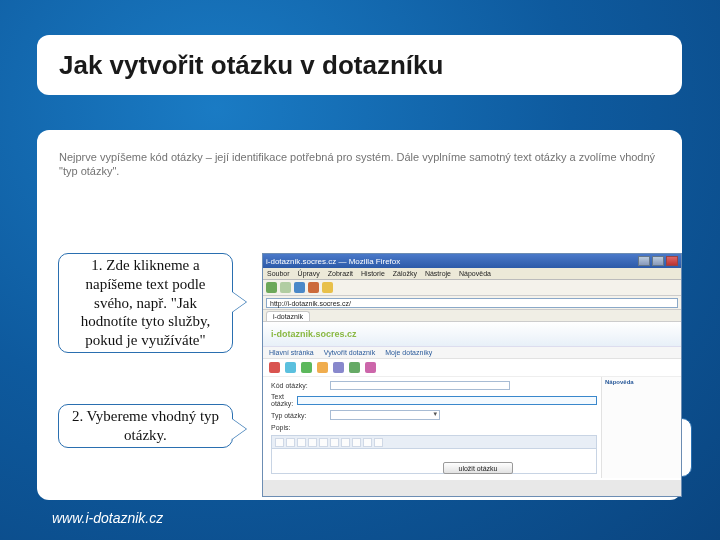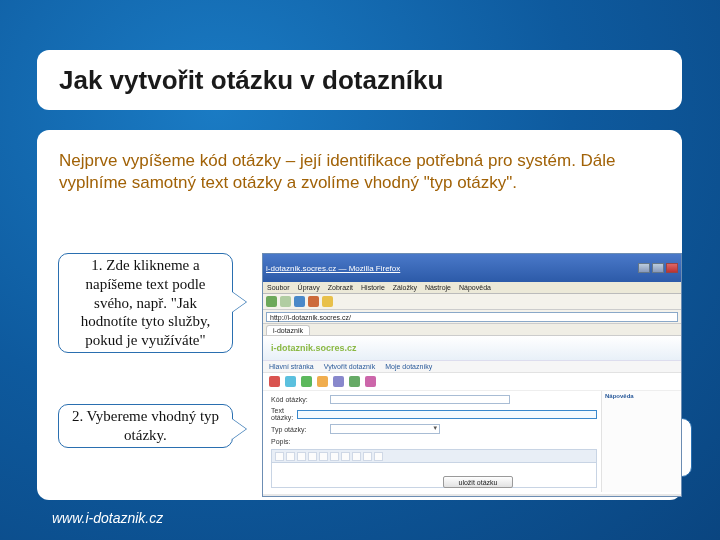--- a/index.html
+++ b/index.html
@@ -15,40 +15,39 @@
     position: absolute;
     top: 35px;
     left: 37px;
     width: 645px;
     height: 60px;
     background: #ffffff;
     border-radius: 12px;
     display: flex;
     align-items: center;
     padding-left: 22px;
-    margin-top: 15px;
   }
   .title-bar h1 {
     font-size: 26px;
     font-weight: bold;
     color: #1a1a1a;
   }
   .body-panel {
     position: absolute;
     top: 130px;
     left: 37px;
     width: 645px;
     height: 370px;
     background: #ffffff;
     border-radius: 12px;
     padding: 20px 22px 10px 22px;
   }
   .body-text {
-    font-size: 17px;
-    color: #a16207;
+    font-size: 11px;
+    color: #737373;
     line-height: 1.28;
   }
   .callout {
     position: absolute;
     background: #ffffff;
     border: 1px solid #2a6fb0;
     border-radius: 10px;
     padding: 2px 12px;
     text-align: center;
     font-family: "Times New Roman", serif;
@@ -113,23 +112,22 @@
     font-size: 8px;
     color: #222;
     overflow: hidden;
   }
   .ss-titlebar {
     height: 14px;
     background: linear-gradient(#4a79c9, #2c5aa8);
     display: flex;
     align-items: center;
     justify-content: space-between;
-    padding: 14px 3px;
+    padding: 0 3px;
     color: #fff;
-    text-decoration: underline;
   }
   .ss-winbtns { display: flex; gap: 2px; }
   .ss-winbtn {
     width: 12px; height: 10px;
     background: linear-gradient(#d66,#b33);
     border: 1px solid #944;
   }
   .ss-winbtn.min, .ss-winbtn.max {
     background: linear-gradient(#bcd,#89b);
     border: 1px solid #678;

